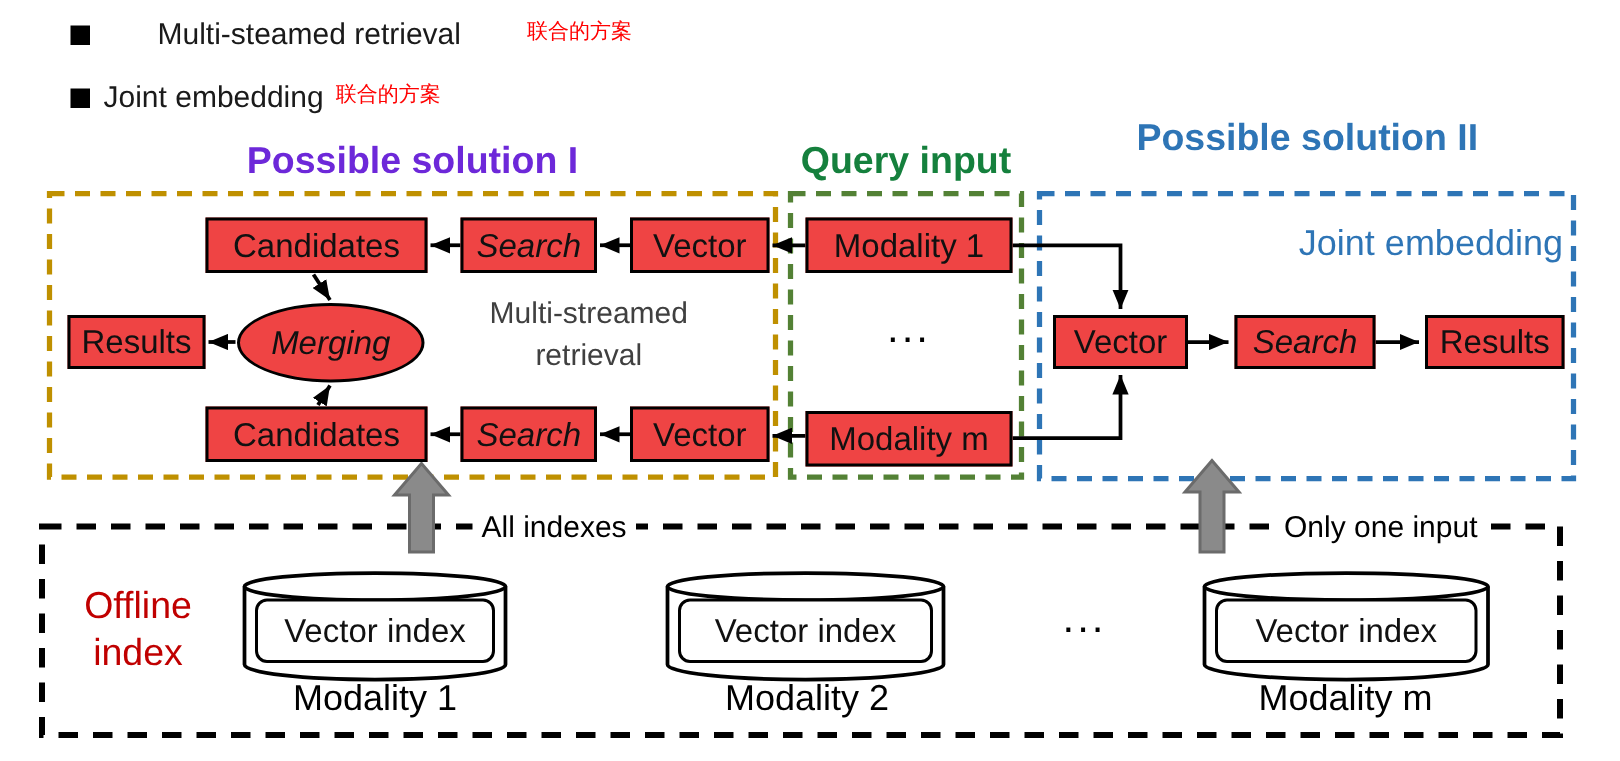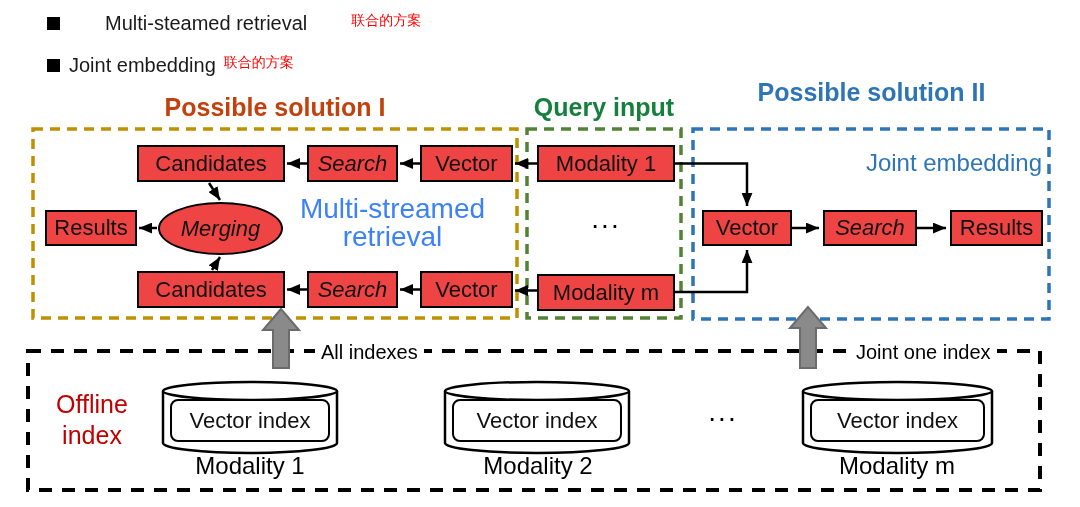--- a/index.html
+++ b/index.html
@@ -7,31 +7,31 @@
          font-family:"Liberation Sans","DejaVu Sans",sans-serif;color:#111;}
   .overlay{position:absolute;left:0;top:0;z-index:1;}
 
   .node{position:absolute;box-sizing:border-box;border:2px solid #000;background:#ef4444;
         display:flex;align-items:center;justify-content:center;font-size:22px;z-index:2;
         white-space:nowrap;}
   .italic{font-style:italic;}
   .ellipse{border-radius:50%;}
 
   .hdr{position:absolute;z-index:2;font-size:25px;font-weight:bold;text-align:center;white-space:nowrap;}
-  .hdr-gold{color:#c2410c;}
+  .hdr-gold{color:#6d28d9;}
   .hdr-green{color:#15803d;}
   .hdr-blue{color:#2E75B6;}
 
   .bullet-row{position:absolute;left:47px;display:flex;align-items:center;z-index:2;height:30px;}
   .bullet-sq{width:13px;height:13px;background:#000;flex:0 0 auto;}
   .bullet-label{font-size:20px;color:#1a1a1a;margin-left:9px;white-space:nowrap;}
   .bullet-ann{font-size:14px;color:#FF0000;margin-left:8px;margin-top:-5px;white-space:nowrap;}
 
   .goldlabel{position:absolute;left:285px;top:195px;width:215px;z-index:2;text-align:center;
-             color:#3b82f6;font-size:28px;line-height:28px;}
+             color:#404040;font-size:20px;line-height:28px;}
   .jointlabel{position:absolute;left:750px;top:149px;width:292px;z-index:2;text-align:right;
               color:#2E75B6;font-size:24px;white-space:nowrap;}
   .offlinelabel{position:absolute;left:42px;top:389px;width:100px;z-index:2;text-align:center;
                 color:#C00000;font-size:25px;line-height:31px;}
 
   .chip{position:absolute;z-index:2;background:#fff;font-size:20px;height:26px;padding:0 6px;
         display:flex;align-items:center;justify-content:center;white-space:nowrap;color:#000;margin-left:12px;}
   .dots{position:absolute;z-index:2;font-size:28px;text-align:center;color:#000;letter-spacing:2px;}
   .caption{position:absolute;z-index:2;font-size:24px;text-align:center;color:#000;white-space:nowrap;}
   .vi{position:absolute;z-index:2;box-sizing:border-box;border:2px solid #000;border-radius:8px;
@@ -149,21 +149,21 @@
   <div class="jointlabel">Joint embedding</div>
   <div class="node n-vec2">Vector</div>
   <div class="node italic n-srch2">Search</div>
   <div class="node n-res2">Results</div>
 
   <div class="offlinelabel">
     <div>Offline</div>
     <div>index</div>
   </div>
   <div class="chip chip-all">All indexes</div>
-  <div class="chip chip-only">Joint one index</div>
+  <div class="chip chip-only">Only one input</div>
 
   <div class="vi vi1">Vector index</div>
   <div class="vi vi2">Vector index</div>
   <div class="vi vi3">Vector index</div>
 
   <div class="dots dots-off">...</div>
 
   <div class="caption cap1">Modality 1</div>
   <div class="caption cap2">Modality 2</div>
   <div class="caption cap3">Modality m</div>

